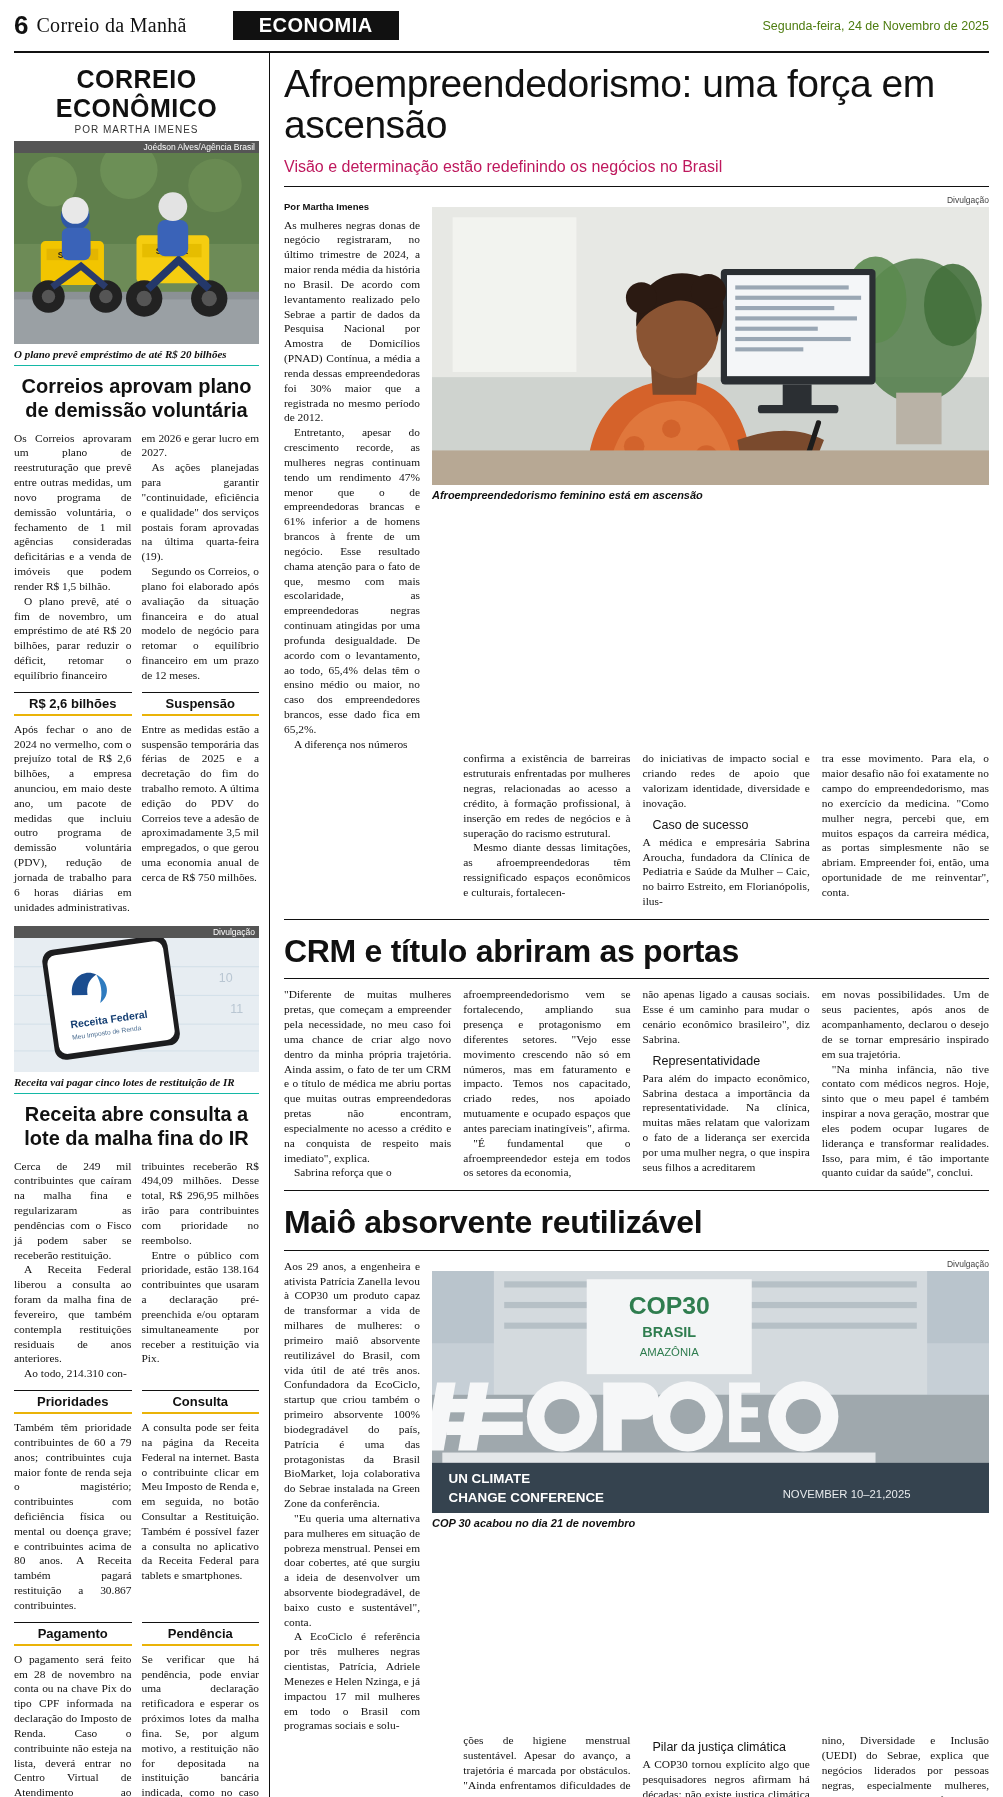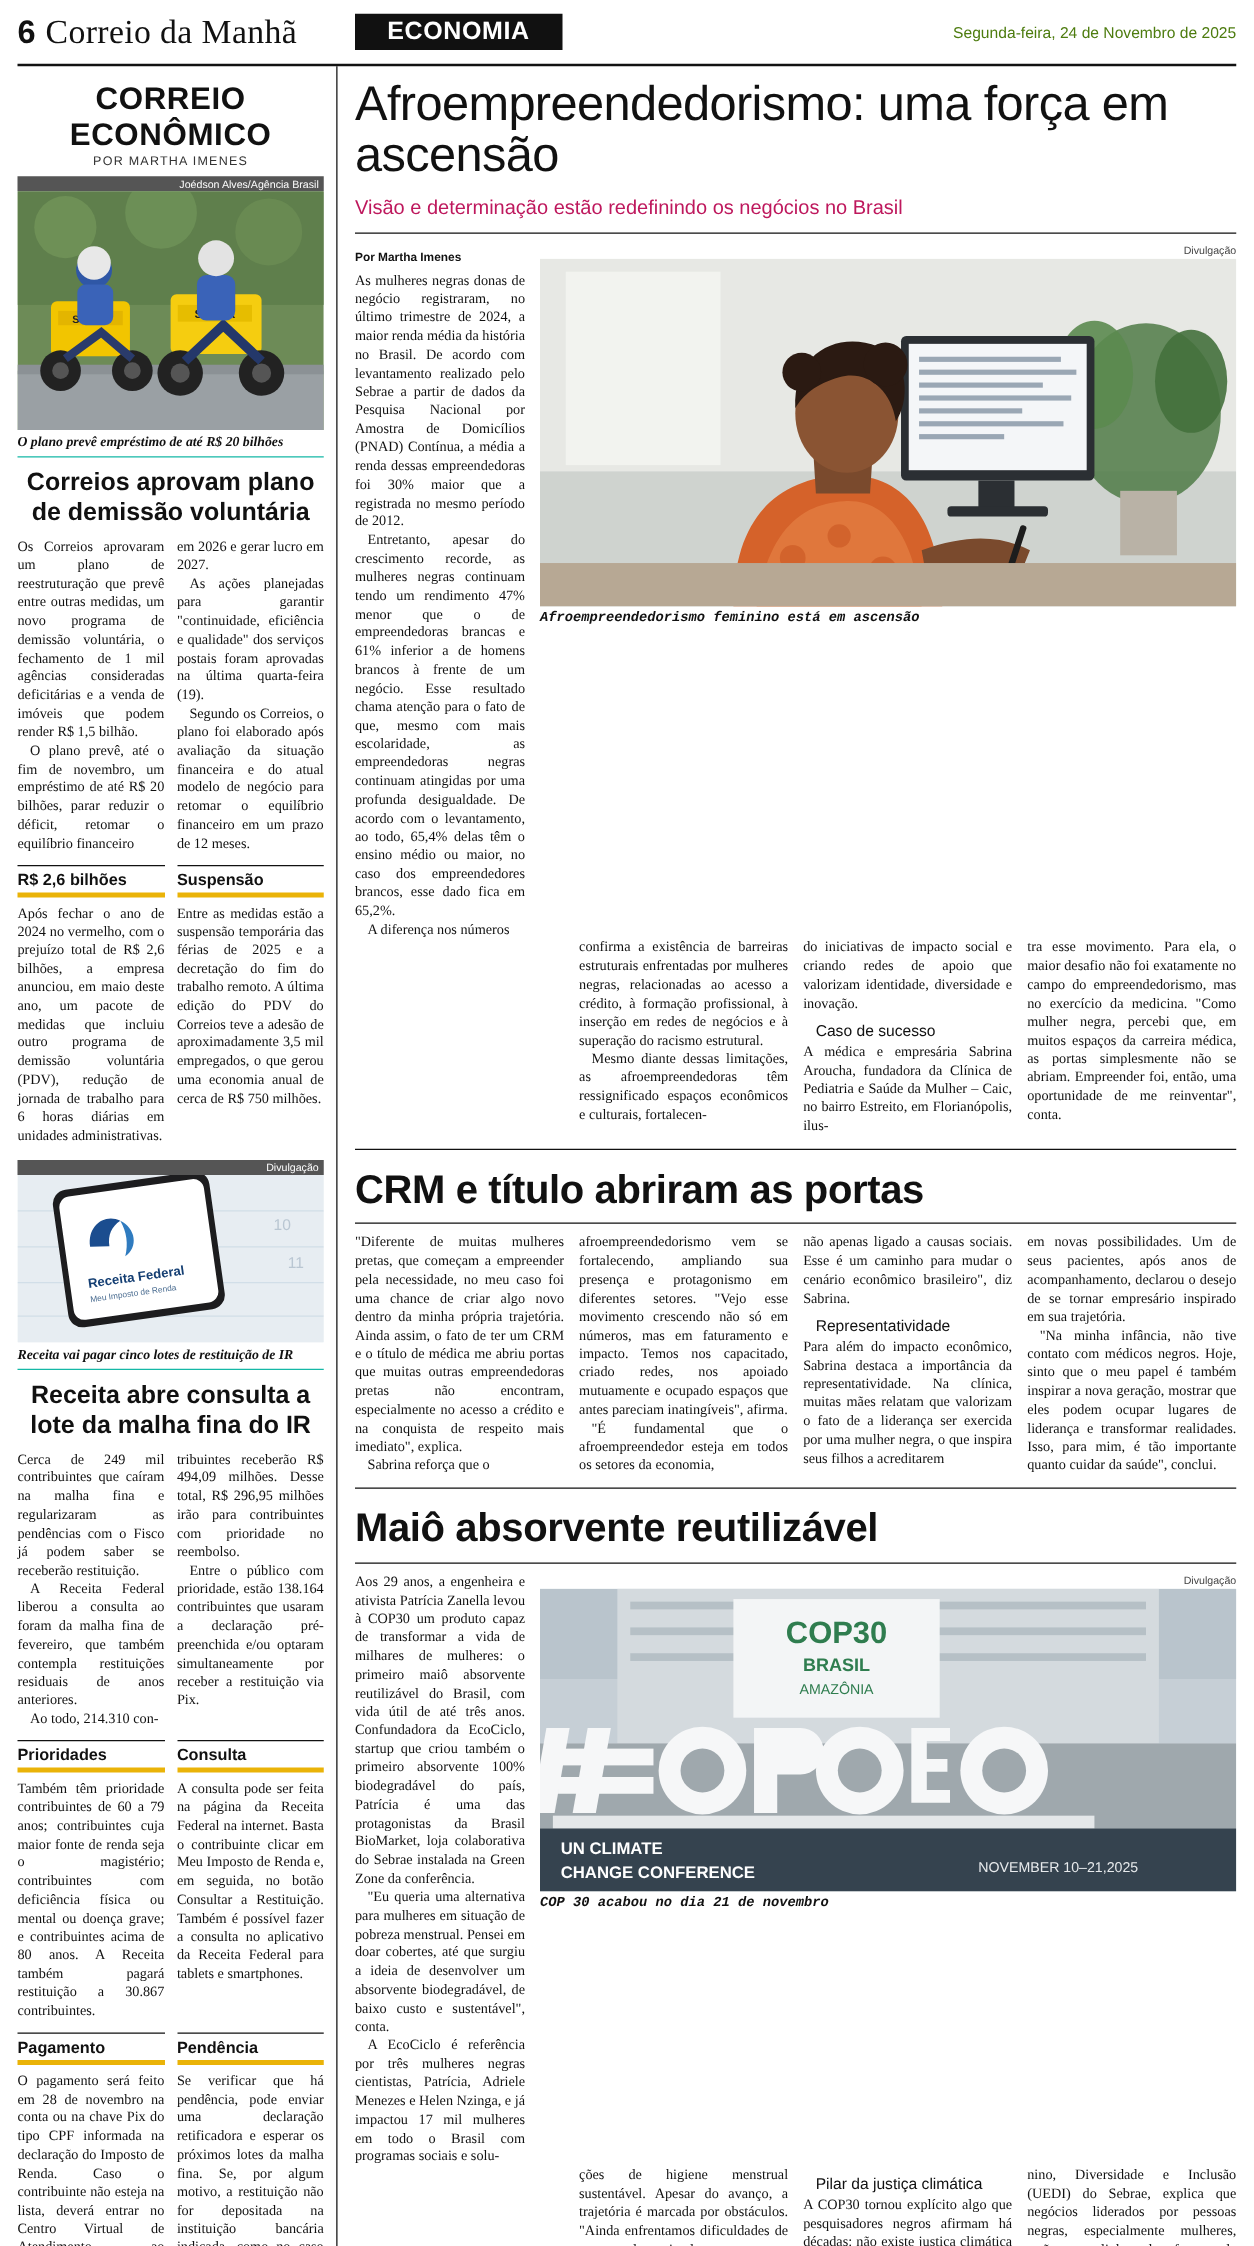--- a/index.html
+++ b/index.html
@@ -8,21 +8,21 @@
     background:#ffffff;
     font-family:"Liberation Serif", serif;
     color:#111;
     -webkit-font-smoothing:antialiased;
   }
   .page{width:1003px;position:relative;padding:0;box-sizing:border-box;}
 
   
   .masthead{display:flex;align-items:center;padding:10px 14px 6px 14px;}
   .page-num{font-family:"Liberation Sans",sans-serif;font-weight:bold;font-size:26px;margin-right:8px;}
-  .paper-name{font-family:"Liberation Serif",serif;font-size:27px;letter-spacing:.3px;}
+  .paper-name{font-family:"Liberation Serif",serif;font-size:20px;letter-spacing:.3px;}
   .section-tag{
     background:#111;color:#fff;font-family:"Liberation Sans",sans-serif;
     font-weight:bold;font-size:20px;letter-spacing:.5px;padding:3px 26px;margin-left:46px;
   }
   .date{margin-left:auto;font-family:"Liberation Sans",sans-serif;font-size:12.5px;color:#4d7c0f;}
   .rule-top{height:2px;background:#111;margin:4px 14px 0 14px;}
 
   
   .body-wrap{display:flex;padding:0 14px;box-sizing:border-box;}
   .left-col{width:256px;flex:0 0 256px;padding-right:10px;box-sizing:border-box;border-right:1px solid #111;}
@@ -41,22 +41,22 @@
   .photo{position:relative;width:100%;box-sizing:border-box;}
   .cap{
     font-family:"Liberation Serif",serif;font-style:italic;font-weight:bold;font-size:11px;
     padding:4px 0 5px 0;border-bottom:1px solid #14b8a6;
   }
   .hl{font-family:"Liberation Sans",sans-serif;font-weight:bold;text-align:center;line-height:1.18;}
   .hl.l1{font-size:20px;margin:9px 0 8px 0;}
   .two{display:flex;gap:10px;}
   .two > div{flex:1;}
   .subhead{
-    font-family:"Liberation Sans",sans-serif;font-weight:bold;font-size:14.5px;text-align:left;
-    border-top:1px solid #111;border-bottom:4px solid #eab308;padding:3px 0;margin:9px 0 6px 0;
+    font-family:"Liberation Sans",sans-serif;font-weight:bold;font-size:14.5px;text-align:center;
+    border-top:1px solid #111;border-bottom:2px solid #eab308;padding:3px 0;margin:9px 0 6px 0;
   }
   .subhead.small{font-size:13px;}
 
   
   .imgbox{width:100%;display:block;}
 
   
   .head-xl{
     font-family:"Liberation Sans",sans-serif;font-weight:normal;font-size:39px;line-height:1.06;
     letter-spacing:-.5px;margin:10px 0 0 0;
@@ -64,21 +64,21 @@
   .deck{font-family:"Liberation Sans",sans-serif;font-size:16px;margin:12px 0 10px 0;color:#be185d;}
   .byline{font-family:"Liberation Sans",sans-serif;font-size:9.5px;font-weight:bold;margin:6px 0 6px 0;}
   .cols4{display:flex;gap:12px;}
   .col{flex:1;}
   .art-credit{font-family:"Liberation Sans",sans-serif;font-size:8.5px;text-align:right;color:#444;margin-bottom:2px;}
   .head-l{
     font-family:"Liberation Sans",sans-serif;font-size:32px;line-height:1.08;margin:14px 0 10px 0;letter-spacing:-.3px;
   }
   .sec-rule{height:1px;background:#111;margin:10px 0 0 0;}
   .inl-sub{font-family:"Liberation Sans",sans-serif;font-weight:normal;font-size:12.5px;margin:7px 0 3px 10px;}
-  .cap2{font-family:Liberation Mono, monospace;font-style:italic;font-weight:bold;font-size:11px;padding:4px 0 6px 0;}
+  .cap2{font-family:Liberation Sans, sans-serif;font-style:italic;font-weight:bold;font-size:11px;padding:4px 0 6px 0;}
   .txt{font-family:"Liberation Serif",serif;font-size:11.4px;line-height:1.30;text-align:justify;}
   .txt p{margin:0;text-indent:10px;}
   .txt p.first{text-indent:0;}
   .hr-thin{height:1px;background:#111;width:100%;}
 </style>
 </head>
 <body>
 
 <div class="page">
 

